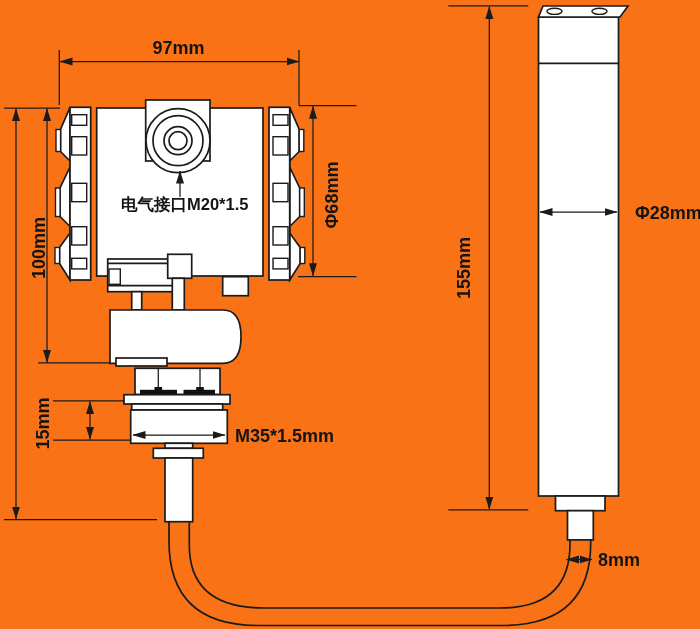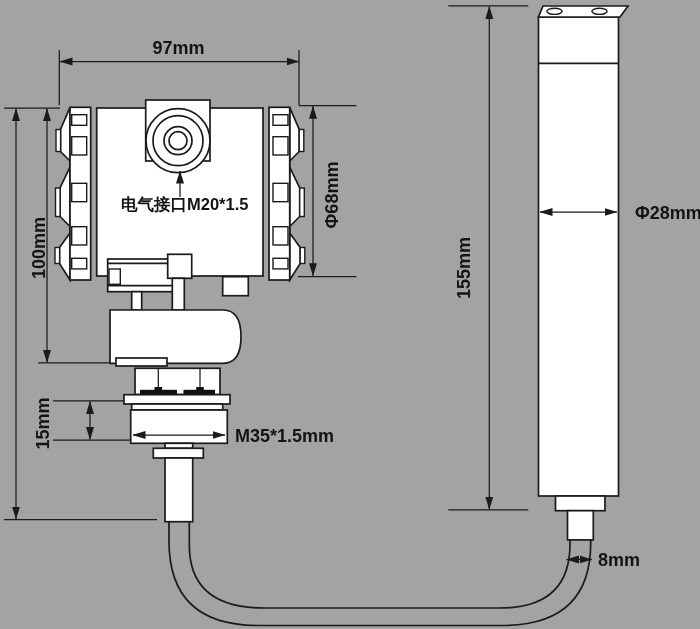--- a/index.html
+++ b/index.html
@@ -1,16 +1,16 @@
 <!DOCTYPE html>
 <html><head>
 <meta charset="utf-8">
 <style>
   html,body{margin:0;padding:0;background:#ffffff;}
-  .stage{position:relative;width:700px;height:629px;background:#a3a3a3;overflow:hidden;
+  .stage{position:relative;width:700px;height:629px;background:#f97316;overflow:hidden;
          font-family:"Liberation Sans",sans-serif;}
   svg{display:block;}
   .dev{fill:#ffffff;stroke:#1b1b1b;stroke-width:1.7;stroke-linejoin:miter;}
   .dev-thin{fill:#ffffff;stroke:#1b1b1b;stroke-width:1.4;}
   .ln{fill:none;stroke:#1b1b1b;stroke-width:1.7;}
   .dim{fill:none;stroke:#1b1b1b;stroke-width:1.25;}
   .blk{fill:#111111;stroke:none;}
   .lbl{font-size:18px;font-weight:600;fill:#141414;}
   .lbl-cn{font-size:16.5px;font-weight:600;fill:#141414;}
 </style>

